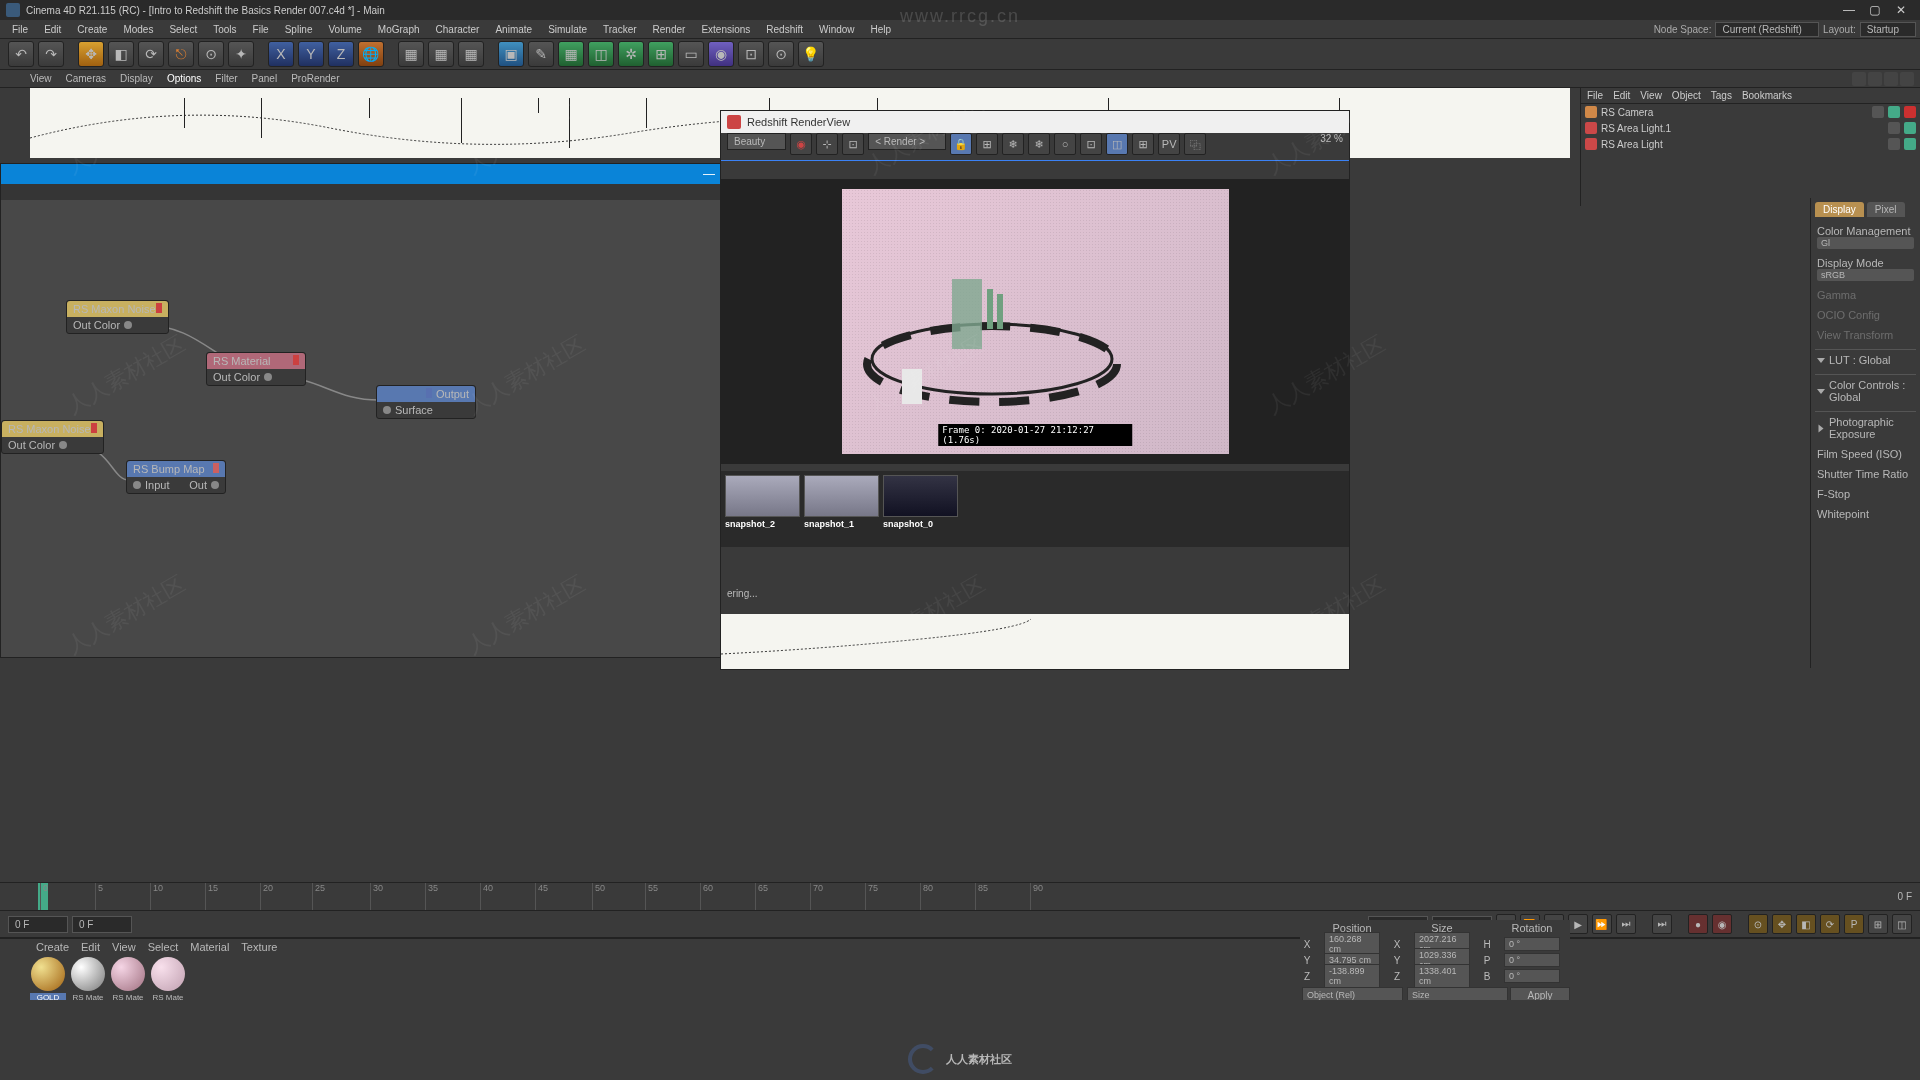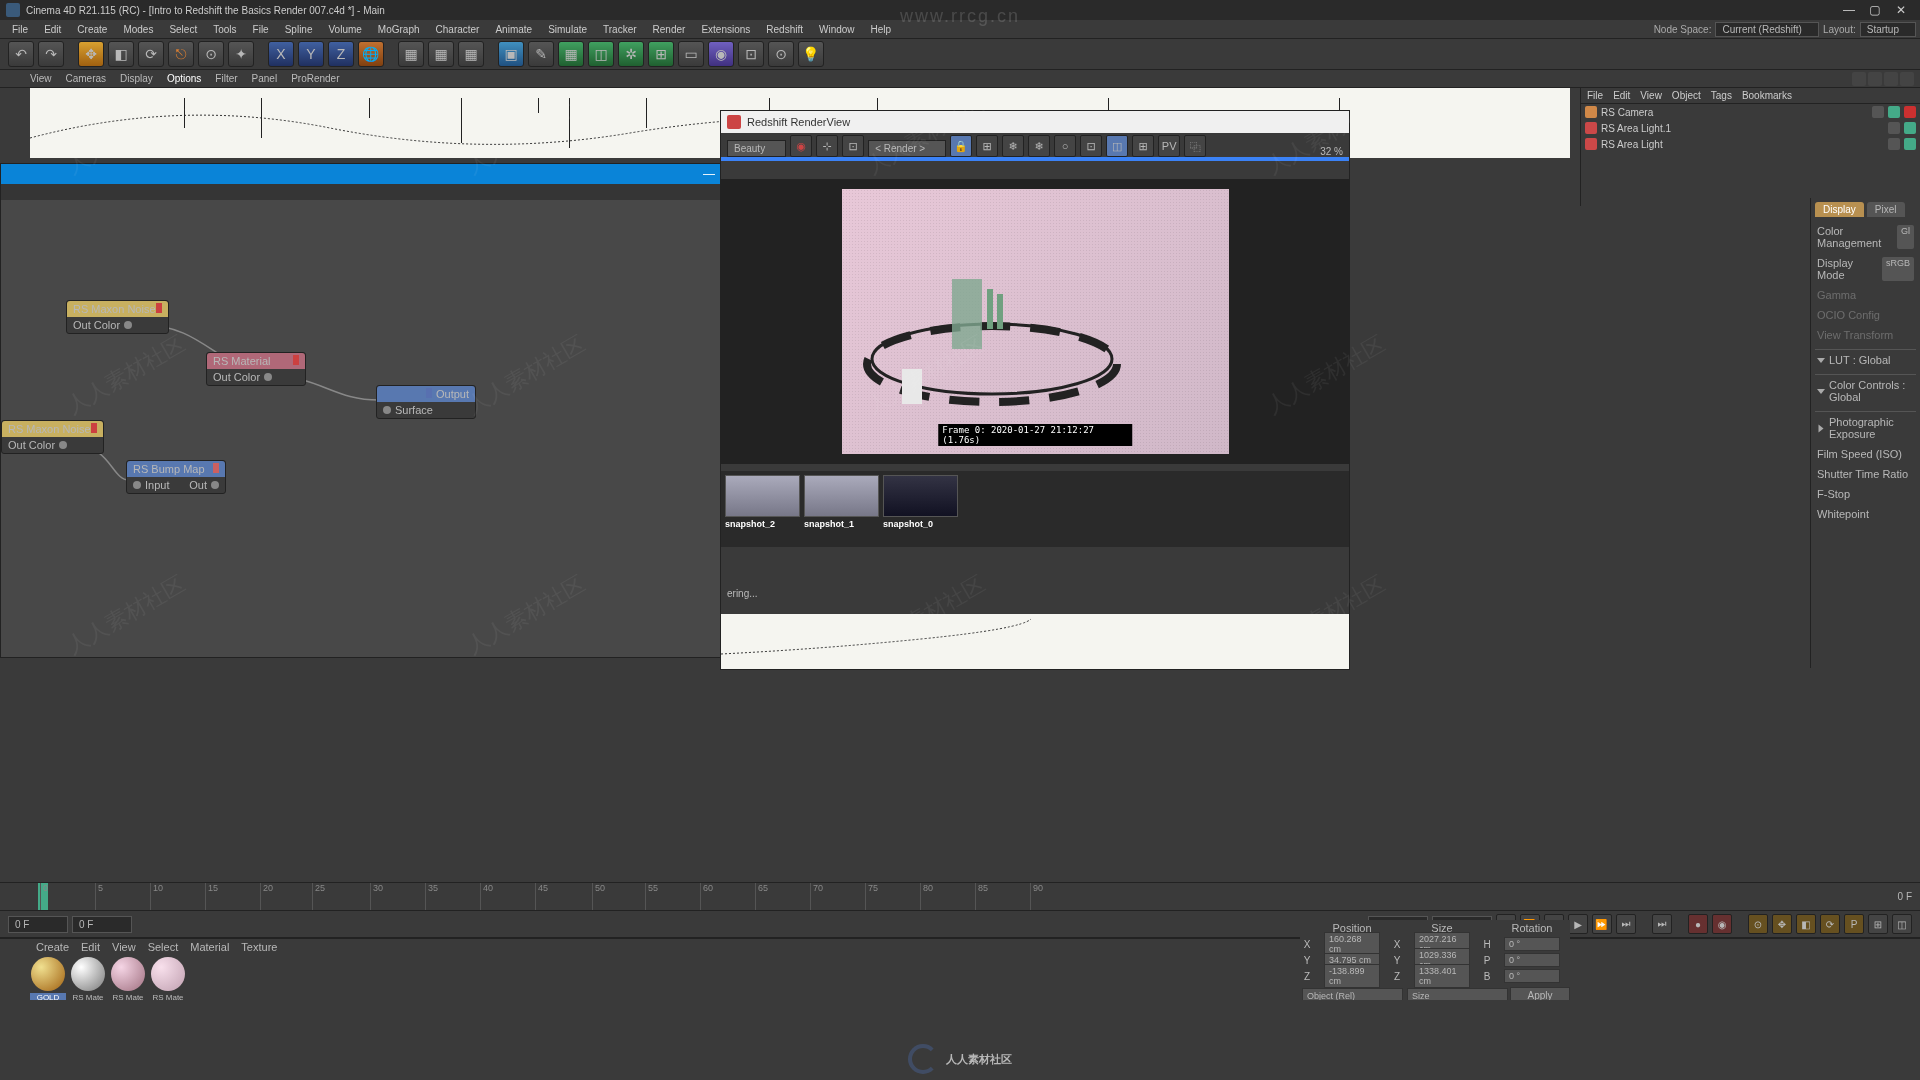--- a/index.html
+++ b/index.html
@@ -45,40 +45,40 @@
 .node .nh .sq { width:6px; height:10px; margin-left:auto; }
 .node .np { padding:2px 6px; font-size:9px; color:#ccc; display:flex; align-items:center; gap:4px; }
 .node .port { width:8px; height:8px; border-radius:50%; background:#888; }
 .wire { position:absolute; pointer-events:none; }
 
 .rvwin { position:absolute; top:22px; left:720px; width:630px; height:560px; background:#3a3a3a; border:1px solid #222; }
 .rvwin .tb { height:22px; background:#f0f0f0; display:flex; align-items:center; padding:0 6px; gap:6px; }
 .rvwin .tb .ic { width:14px; height:14px; background:#c44; border-radius:2px; }
 .rvwin .tb .ttl { font-size:11px; color:#333; }
 .rvwin .mb { height:18px; background:#3a3a3a; display:flex; align-items:center; padding:0 6px; font-size:10px; color:#bbb; }
-.rvwin .tools { height:28px; background:#3a3a3a; display:flex; align-items:flex-end; padding:0 6px; gap:4px; border-bottom:4px solid #3b82f6; }
+.rvwin .tools { height:28px; background:#3a3a3a; display:flex; align-items:flex-start; padding:0 6px; gap:4px; border-bottom:1px solid #3b82f6; }
 .rvwin .tools .dd { background:#555; padding:2px 20px 2px 6px; border:1px solid #222; font-size:10px; }
 .rvwin .tools .rtb { width:22px; height:22px; background:#444; border:1px solid #222; border-radius:2px; display:flex; align-items:center; justify-content:center; }
 .rvwin .tools .sp { flex:1; }
 .rvwin .tools .pct { font-size:10px; color:#bbb; }
 .rvwin .viewport { position:absolute; top:68px; left:0; right:0; height:285px; background:#222; display:flex; align-items:center; justify-content:center; }
 .rvwin .rimg { width:387px; height:265px; background:linear-gradient(135deg,#e8c8d8 0%,#dcc0d0 50%,#d0b8c8 100%); position:relative; overflow:hidden; }
 .rvwin .rimg::before { content:""; position:absolute; inset:0; background-image:radial-gradient(circle,rgba(0,0,0,0.08) 1px,transparent 1px); background-size:3px 3px; }
 .rvwin .rimg .stamp { position:absolute; bottom:8px; left:50%; transform:translateX(-50%); background:#000; color:#fff; font-size:9px; padding:1px 4px; font-family:monospace; }
 .rvwin .snaps { position:absolute; top:360px; left:0; right:0; height:76px; display:flex; gap:4px; padding:4px; background:#2a2a2a; }
 .rvwin .snap { width:75px; }
 .rvwin .snap .th { width:75px; height:42px; background:linear-gradient(#aab,#778); border:1px solid #555; }
 .rvwin .snap .lb { font-size:9px; color:#fff; font-weight:bold; margin-top:2px; }
 .rvwin .status { position:absolute; bottom:70px; left:6px; font-size:10px; color:#bbb; }
 .rvwin .botcurve { position:absolute; bottom:0; left:0; right:0; height:55px; background:#f5f5f0; }
 
 .disppanel { position:absolute; top:110px; right:0; width:110px; height:470px; background:#3a3a3a; border-left:1px solid #222; padding:4px; }
 .disppanel .tab { display:inline-block; padding:2px 8px; background:#555; font-size:10px; border-radius:3px 3px 0 0; margin-bottom:4px; }
 .disppanel .tab.active { background:#b89050; color:#fff; }
-.disppanel .row { display:flex; justify-content:space-between; padding:4px 2px; font-size:9px; color:#aaa; }
+.disppanel .row { display:flex; justify-content:space-between; padding:4px 2px; font-size:9px; color:#aaa;flex-direction:column; }
 .disppanel .val { background:#555; padding:1px 4px; border-radius:2px; font-size:9px; }
 .disppanel .sec { padding:4px 2px; font-size:9px; color:#ccc; border-top:1px solid #555; margin-top:4px; display:flex; align-items:center; gap:4px; }
 .disppanel .tri { width:0; height:0; border-left:4px solid transparent; border-right:4px solid transparent; border-top:5px solid #aaa; }
 .livepanel { position:absolute; top:400px; right:0; width:110px; background:#3a3a3a; padding:6px; font-size:9px; color:#aaa; }
 .livepanel .ln { margin:1px 0; }
 .livepanel .btns { display:flex; gap:4px; margin-top:6px; }
 .livepanel .btns .b { flex:1; background:#555; text-align:center; padding:2px; border-radius:2px; }
 
 .timeline { position:absolute; bottom:170px; left:0; right:0; height:28px; background:#3a3a3a; border-top:1px solid #222; display:flex; align-items:center; }
 .timeline .ruler { flex:1; height:100%; position:relative; background:#3a3a3a; }
@@ -96,21 +96,21 @@
 .matbar .mat { width:36px; text-align:center; }
 .matbar .mat .ball { width:34px; height:34px; border-radius:50%; margin:0 auto; }
 .matbar .mat .lbl { font-size:8px; color:#bbb; margin-top:2px; text-align:center; white-space:nowrap; overflow:hidden; }
 
 .coordp { position:absolute; bottom:80px; right:350px; width:270px; height:80px; background:#3a3a3a; }
 .coordp .hdr { display:flex; font-size:10px; color:#aaa; padding:2px 0; }
 .coordp .hdr .c { flex:1; text-align:center; }
 .coordp .row { display:flex; height:16px; align-items:center; }
 .coordp .row .lb { width:14px; text-align:center; font-size:10px; color:#bbb; }
 .coordp .row .v { flex:1; background:#555; margin:0 10px; padding:1px 4px; font-size:9px; border:1px solid #333; }
-.coordp .brow { display:flex; margin-top:3px;align-items:center; }
+.coordp .brow { display:flex; margin-top:3px; }
 .coordp .brow .dd { flex:1; background:#555; margin:0 2px; padding:2px 4px; font-size:9px; border:1px solid #333; }
 .coordp .brow .ap { width:60px; background:#555; text-align:center; padding:2px; font-size:10px; border:1px solid #333; }
 .footer { position:absolute; bottom:0; left:0; right:0; height:80px; background:#3a3a3a; }
 
 .wm { position:absolute; font-size:22px; color:rgba(255,255,255,0.06); transform:rotate(-30deg); pointer-events:none; white-space:nowrap; }
 .logo { position:absolute; bottom:6px; left:50%; transform:translateX(-50%); display:flex; align-items:center; gap:8px; color:rgba(0,0,0,0.2); font-size:22px; font-weight:bold; }
 .logo .c { width:30px; height:30px; border:4px solid rgba(80,120,200,0.3); border-radius:50%; border-right-color:transparent; }
 </style>
 </head>
 <body>

